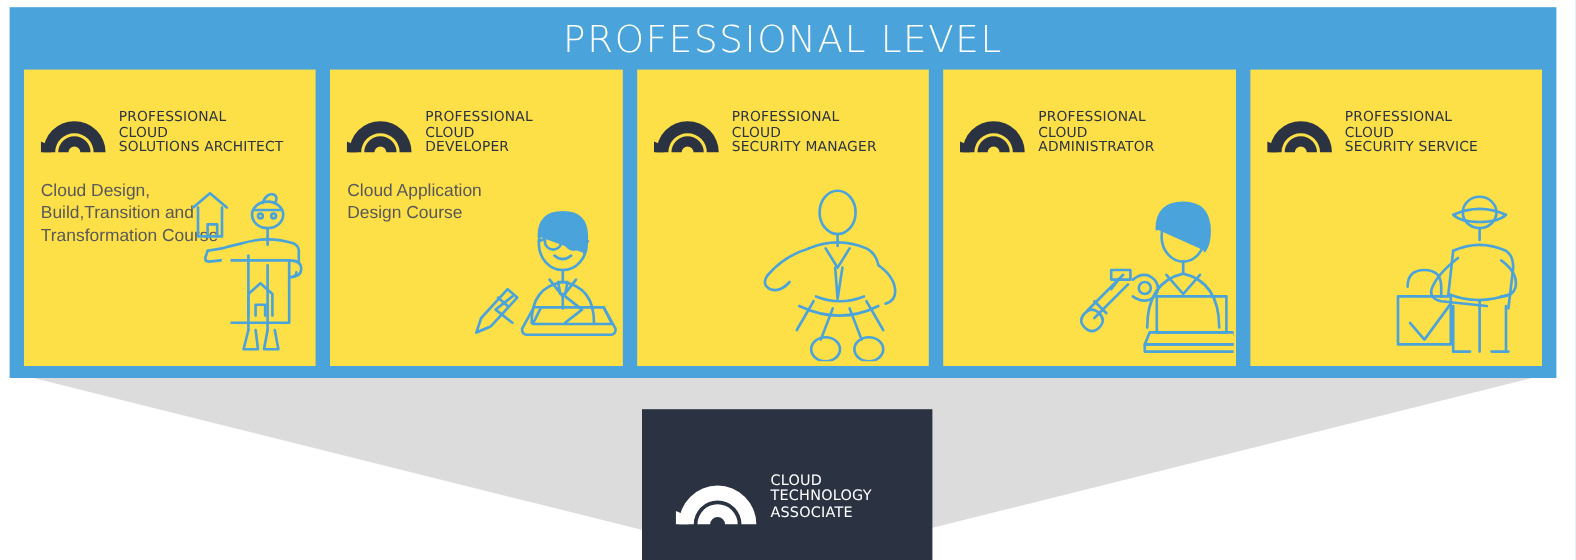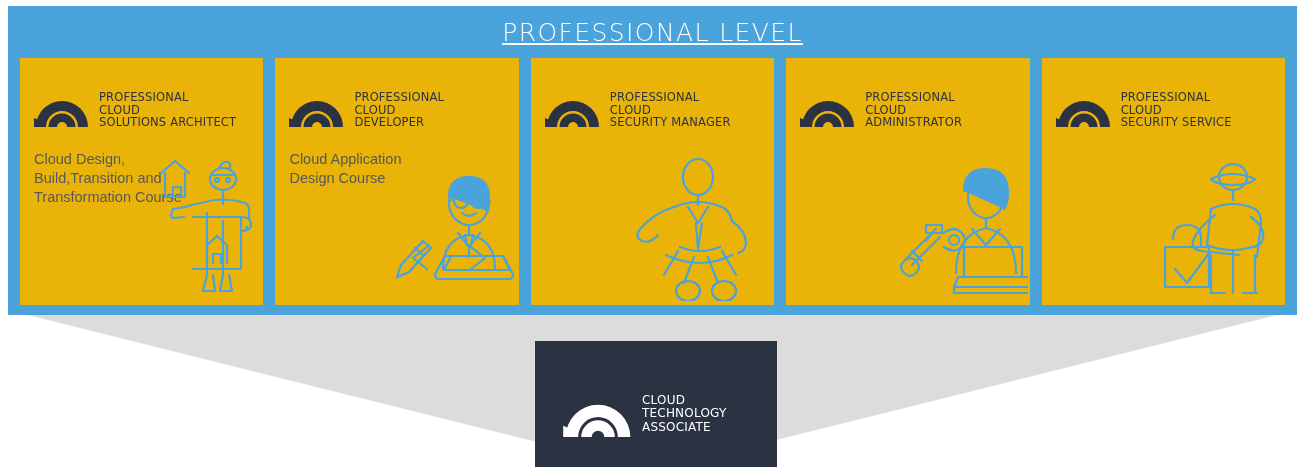--- a/index.html
+++ b/index.html
@@ -35,42 +35,41 @@
     background: #4aa3db;
     z-index: 2;
   }
   #level-title {
     position: absolute;
     left: 0;
     top: 12px;
     width: 100%;
     text-align: center;
     color: #ffffff;
-    font-size: 25px;
+    font-size: 31px;
     letter-spacing: 1.4px;
     font-weight: 300;
     font-family: "DejaVu Sans", sans-serif;
     line-height: 30px;
     white-space: nowrap;
-    text-decoration: underline;
   }
 
   
   #card-row {
     position: absolute;
     left: 12px;
     top: 52px;
     width: 1265px;
     height: 247px;
     display: flex;
     gap: 12px;
   }
   .cert-card {
     flex: 1 1 0;
-    background: #eab308;
+    background: #fde047;
     position: relative;
     overflow: hidden;
   }
 
   
   .logo-lockup {
     position: absolute;
     left: 14px;
     top: 32px;
     display: flex;

